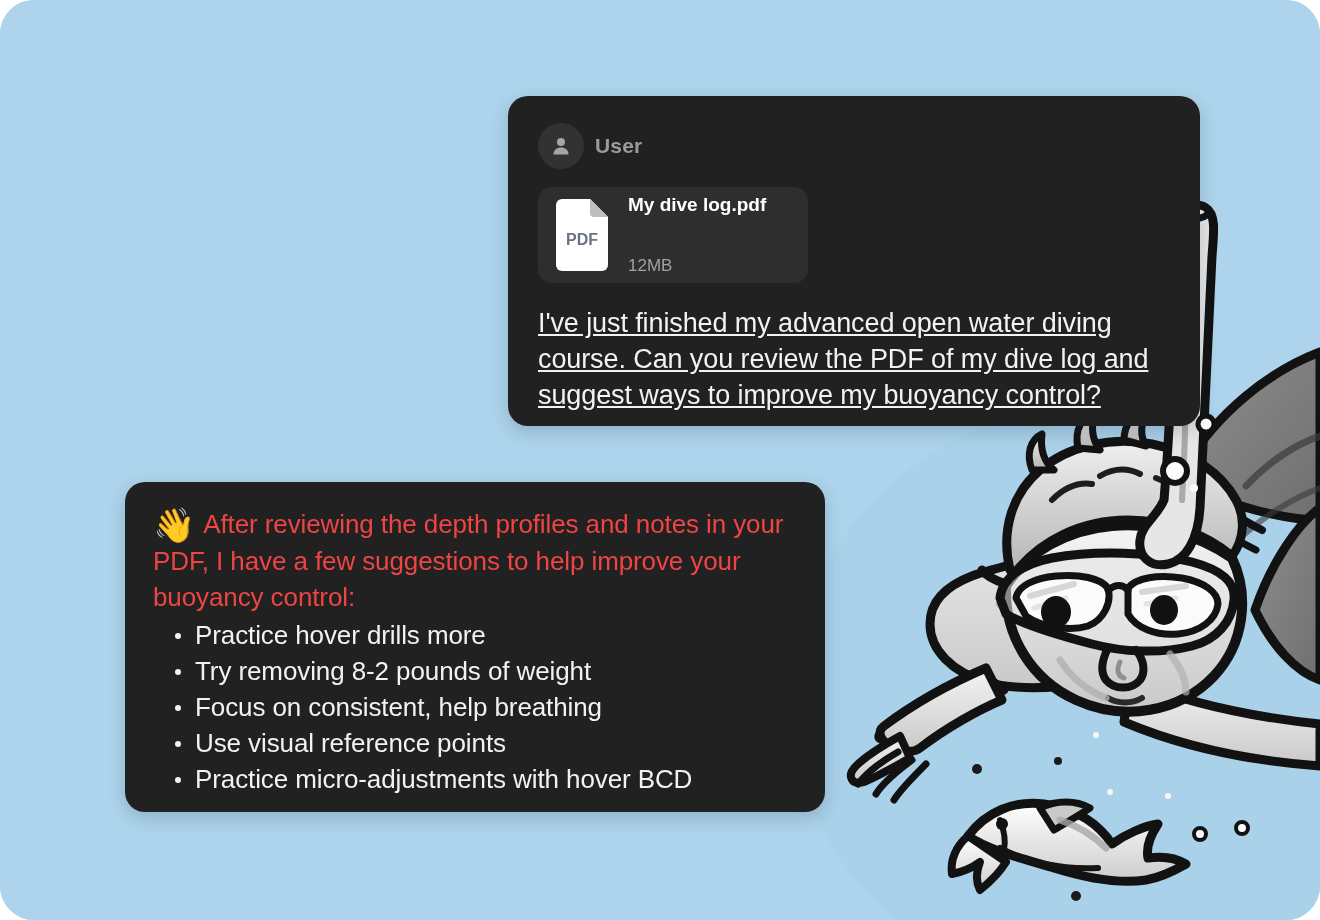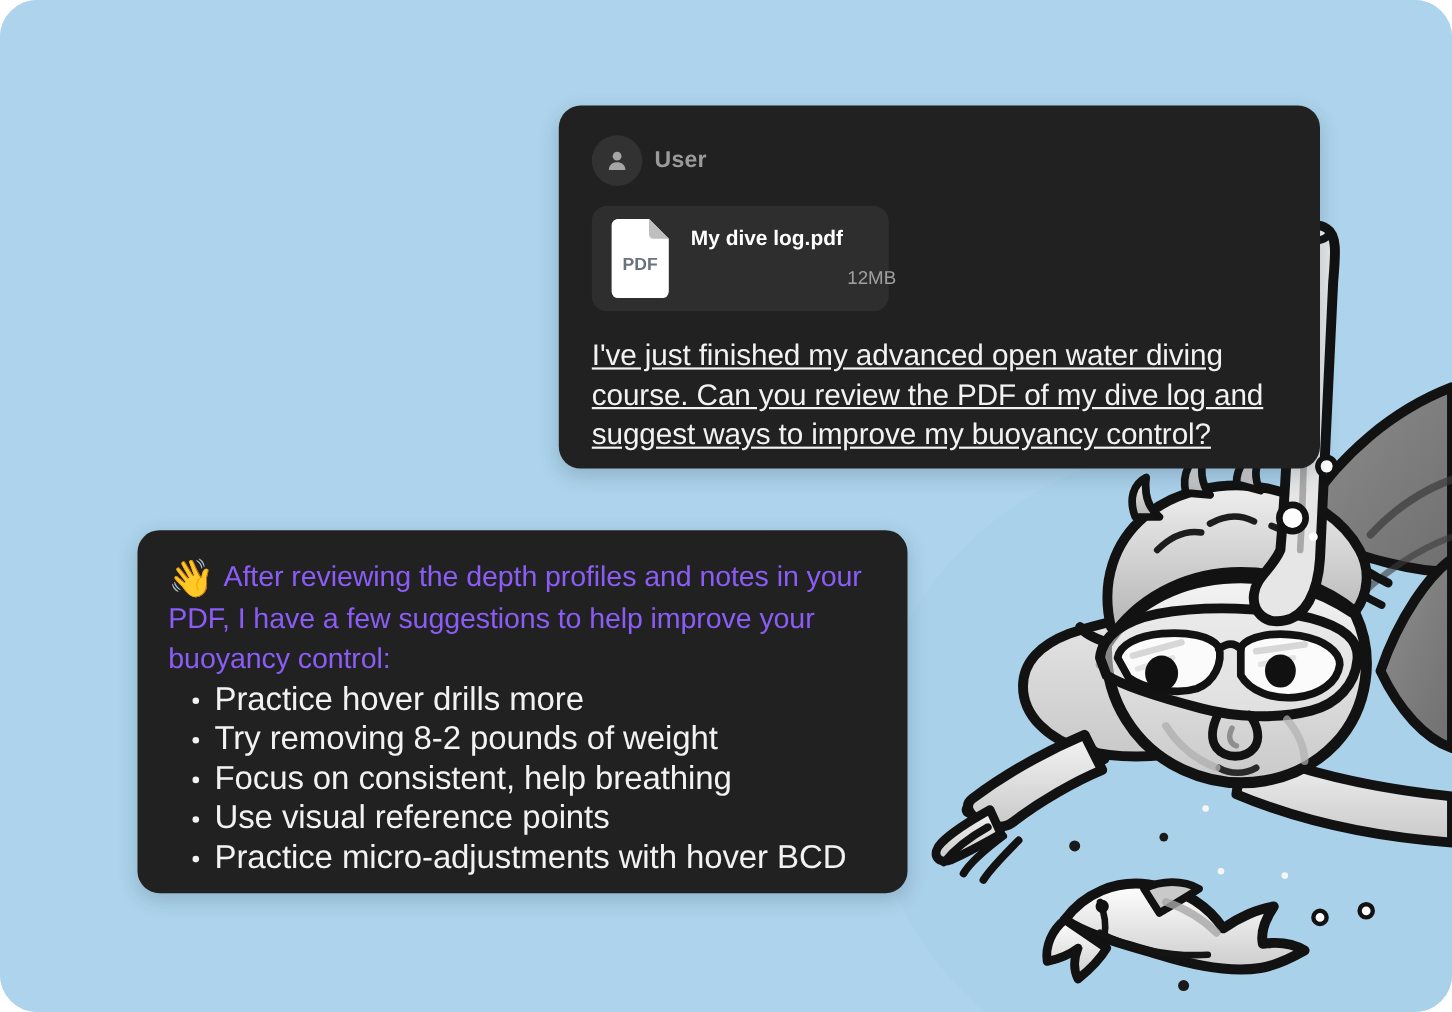--- a/index.html
+++ b/index.html
@@ -83,21 +83,21 @@
     background: #2e2e2e;
     border-radius: 14px;
     display: flex;
     align-items: center;
     gap: 16px;
     padding: 0 16px 0 14px;
   }
 
   .pdf-icon { flex: none; width: 60px; height: 72px; }
 
-  .attach-meta { display: flex; flex-direction: row; gap: 4px; min-width: 0; }
+  .attach-meta { display: flex; flex-direction: column; gap: 4px; min-width: 0; }
 
   .attach-name {
     font-size: 19px;
     font-weight: bold;
     color: #ffffff;
     white-space: nowrap;
   }
 
   .attach-size {
     font-size: 17px;
@@ -120,40 +120,40 @@
     top: 482px;
     width: 700px;
     height: 330px;
     padding: 24px 26px 22px 28px;
   }
 
   .assistant-intro {
     display: block;
     font-size: 26px;
     line-height: 36px;
-    color: #8b5cf6;
+    color: #ef4444;
     letter-spacing: -0.1px;
   }
 
   .wave-emoji {
     font-size: 34px;
     line-height: 36px;
     vertical-align: -4px;
     margin-right: 8px;
   }
 
   .suggestions {
     list-style: none;
     margin-top: 2px;
   }
 
   .suggestions li {
     position: relative;
     padding-left: 42px;
-    font-size: 30px;
+    font-size: 26px;
     line-height: 36px;
     color: #f2f2f2;
     letter-spacing: -0.1px;
     white-space: nowrap;
   }
 
   .suggestions li::before {
     content: "";
     position: absolute;
     left: 22px;

